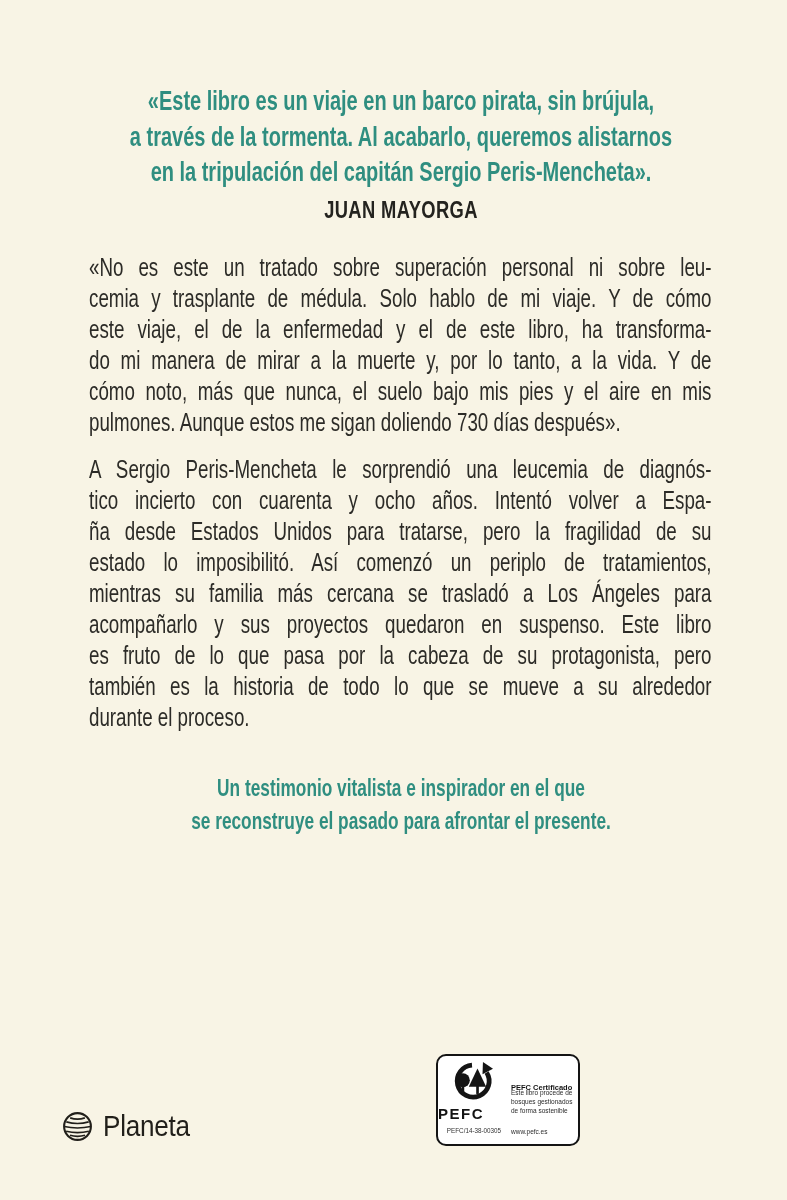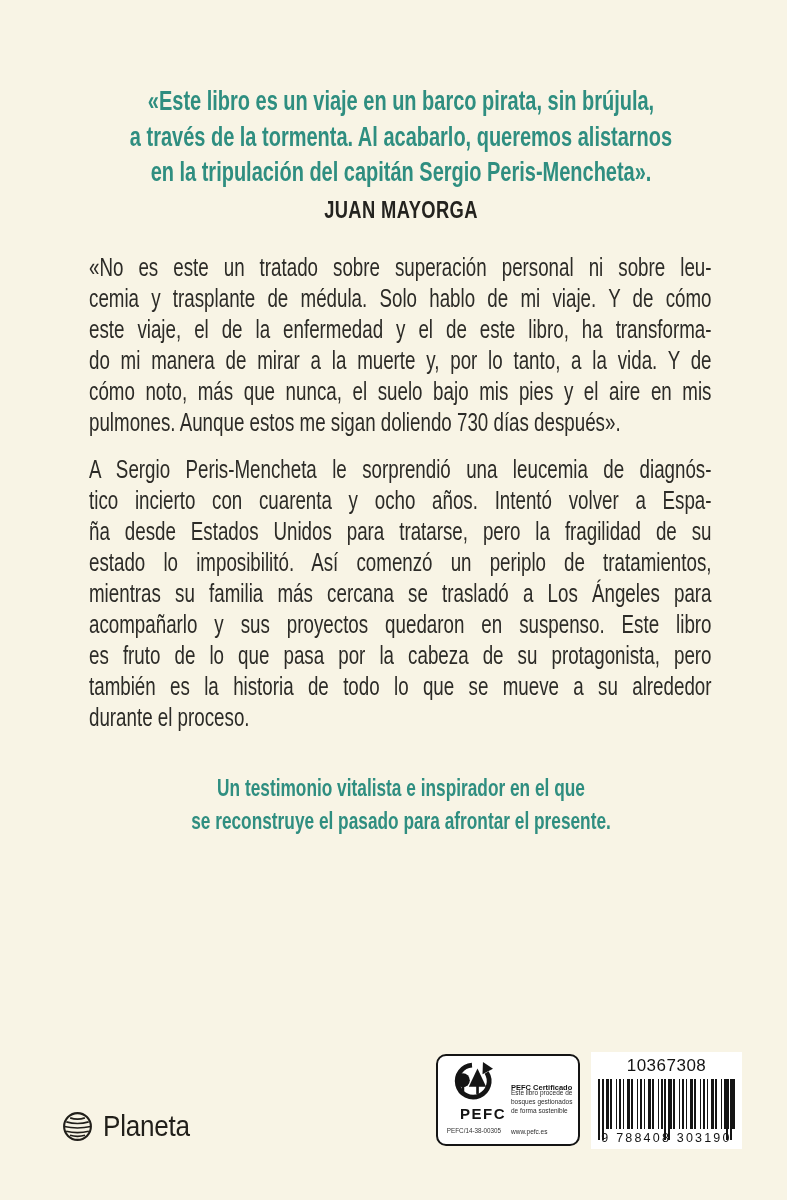--- a/index.html
+++ b/index.html
@@ -103,21 +103,21 @@
     width: 144px;
     height: 92px;
     box-sizing: border-box;
     background: #ffffff;
     border: 2.5px solid #141414;
     border-radius: 10px;
   }
   .pefc-logo { position: absolute; left: 11px; top: 6px; }
   .pefc-word {
     position: absolute; left: 0; top: 49px; width: 68px;
-    text-align: right;
+    text-align: left;
     font-size: 15px; font-weight: 700; letter-spacing: 1.5px;
     color: #141414;
   }
   .pefc-code {
     position: absolute; left: 5px; top: 71px; width: 62px;
     text-align: center;
     font-size: 6.3px; color: #333;
     white-space: nowrap;
   }
   .pefc-title { position: absolute; left: 73px; top: 11px; font-size: 7.5px; font-weight: 700; color: #141414; margin-top: 16px; }
@@ -225,25 +225,14 @@
     <div class="pefc-code">PEFC/14-38-00305</div>
     <div class="pefc-title">PEFC Certificado</div>
     <div class="pefc-desc">
         <div class="line">Este libro procede de</div>
         <div class="line">bosques gestionados</div>
         <div class="line">de forma sostenible</div>
       </div>
     <div class="pefc-url">www.pefc.es</div>
   </div>
 
-  <div class="block barcode-box">
-    <div class="bc-num">10367308</div>
-    <div class="bc-bars"></div>
-    <div class="bc-guard g1"></div>
-    <div class="bc-guard g2"></div>
-    <div class="bc-guard g3"></div>
-    <div class="bc-guard g4"></div>
-    <div class="bc-guard g5"></div>
-    <div class="bc-guard g6"></div>
-    <div class="bc-isbn">9 788408 303190</div>
-  </div>
 
 </div>
 
 </body></html>

